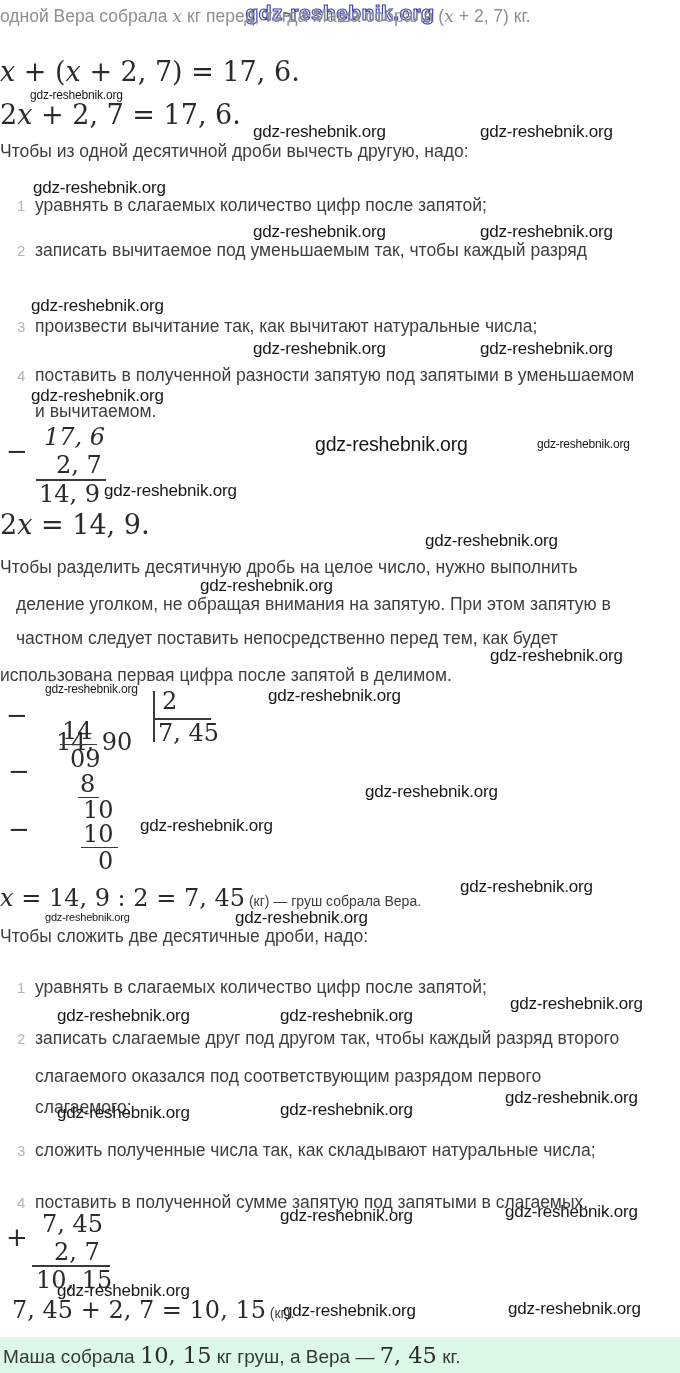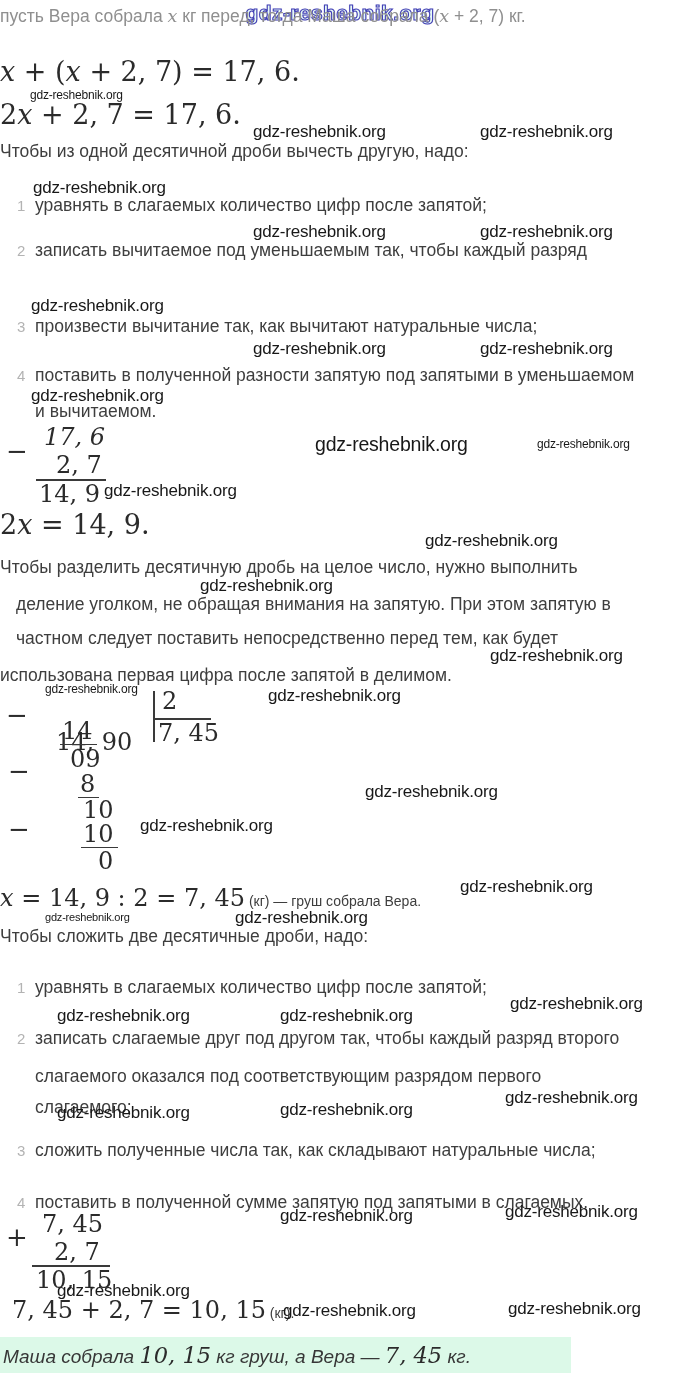--- a/index.html
+++ b/index.html
@@ -24,33 +24,33 @@
   .vbar{position:absolute;width:1.5px;background:#3a3a3a;}
   .ul{border-bottom:1.5px solid #3a3a3a;padding:0 4px 1px 2px;}
   
   .wm{position:absolute;color:#181818;white-space:nowrap;letter-spacing:-0.2px;}
   .s17{font-size:17px}.s19{font-size:19.5px}.s12{font-size:12px}.s11{font-size:11px}
   
   .logo{position:absolute;top:1px;left:50%;transform:translateX(-50%);
         font-size:21px;font-weight:700;letter-spacing:.4px;color:#e7fbf6;
         -webkit-text-stroke:1.1px #4340b5;text-shadow:0 0 1px #4340b5;white-space:nowrap;}
   
-  .footer{position:absolute;left:0;top:1337px;width:571px;height:36px;background:#dcf9e8;
-          display:flex;align-items:center;font-style:italic;}
+  .footer{position:absolute;left:0;top:1337px;width:680px;height:36px;background:#dcf9e8;
+          display:flex;align-items:center;}
   .footer .fx{margin-left:3px;font-size:19px;color:#373737;white-space:nowrap;}
   .footer .fn{font-family:"DejaVu Serif",serif;font-size:22.5px;color:#2b2b2b;}
 </style>
 </head>
 <body>
 
 <div id="page">
 
   <div class="logo">gdz-reshebnik.org</div>
 
-  <div class="t faded" style="left:0;top:6px;"><span>пусть Вера собрала </span><i style="font-family:'DejaVu Serif',serif">x</i><span> кг перед, тогда Маша собрала (</span><i style="font-family:'DejaVu Serif',serif">x</i><span> + 2, 7) кг.</span></div>
+  <div class="t faded" style="left:0;top:6px;"><span>одной Вера собрала </span><i style="font-family:'DejaVu Serif',serif">x</i><span> кг перед, тогда Маша собрала (</span><i style="font-family:'DejaVu Serif',serif">x</i><span> + 2, 7) кг.</span></div>
 
   <div class="m" style="left:0;top:58px;"><i>x</i><span> + (</span><i>x</i><span> + 2, 7) = 17, 6.</span></div>
   <div class="m" style="left:0;top:101px;"><span>2</span><i>x</i><span> + 2, 7 = 17, 6.</span></div>
 
   <div class="t" style="left:0;top:141px;">Чтобы из одной десятичной дроби вычесть другую, надо:</div>
   <div class="num" style="left:17px;top:197px;">1</div>
   <div class="t" style="left:35px;top:195px;">уравнять в слагаемых количество цифр после запятой;</div>
   <div class="num" style="left:17px;top:242px;">2</div>
   <div class="t" style="left:35px;top:240px;">записать вычитаемое под уменьшаемым так, чтобы каждый разряд</div>
   <div class="num" style="left:17px;top:318px;">3</div>

